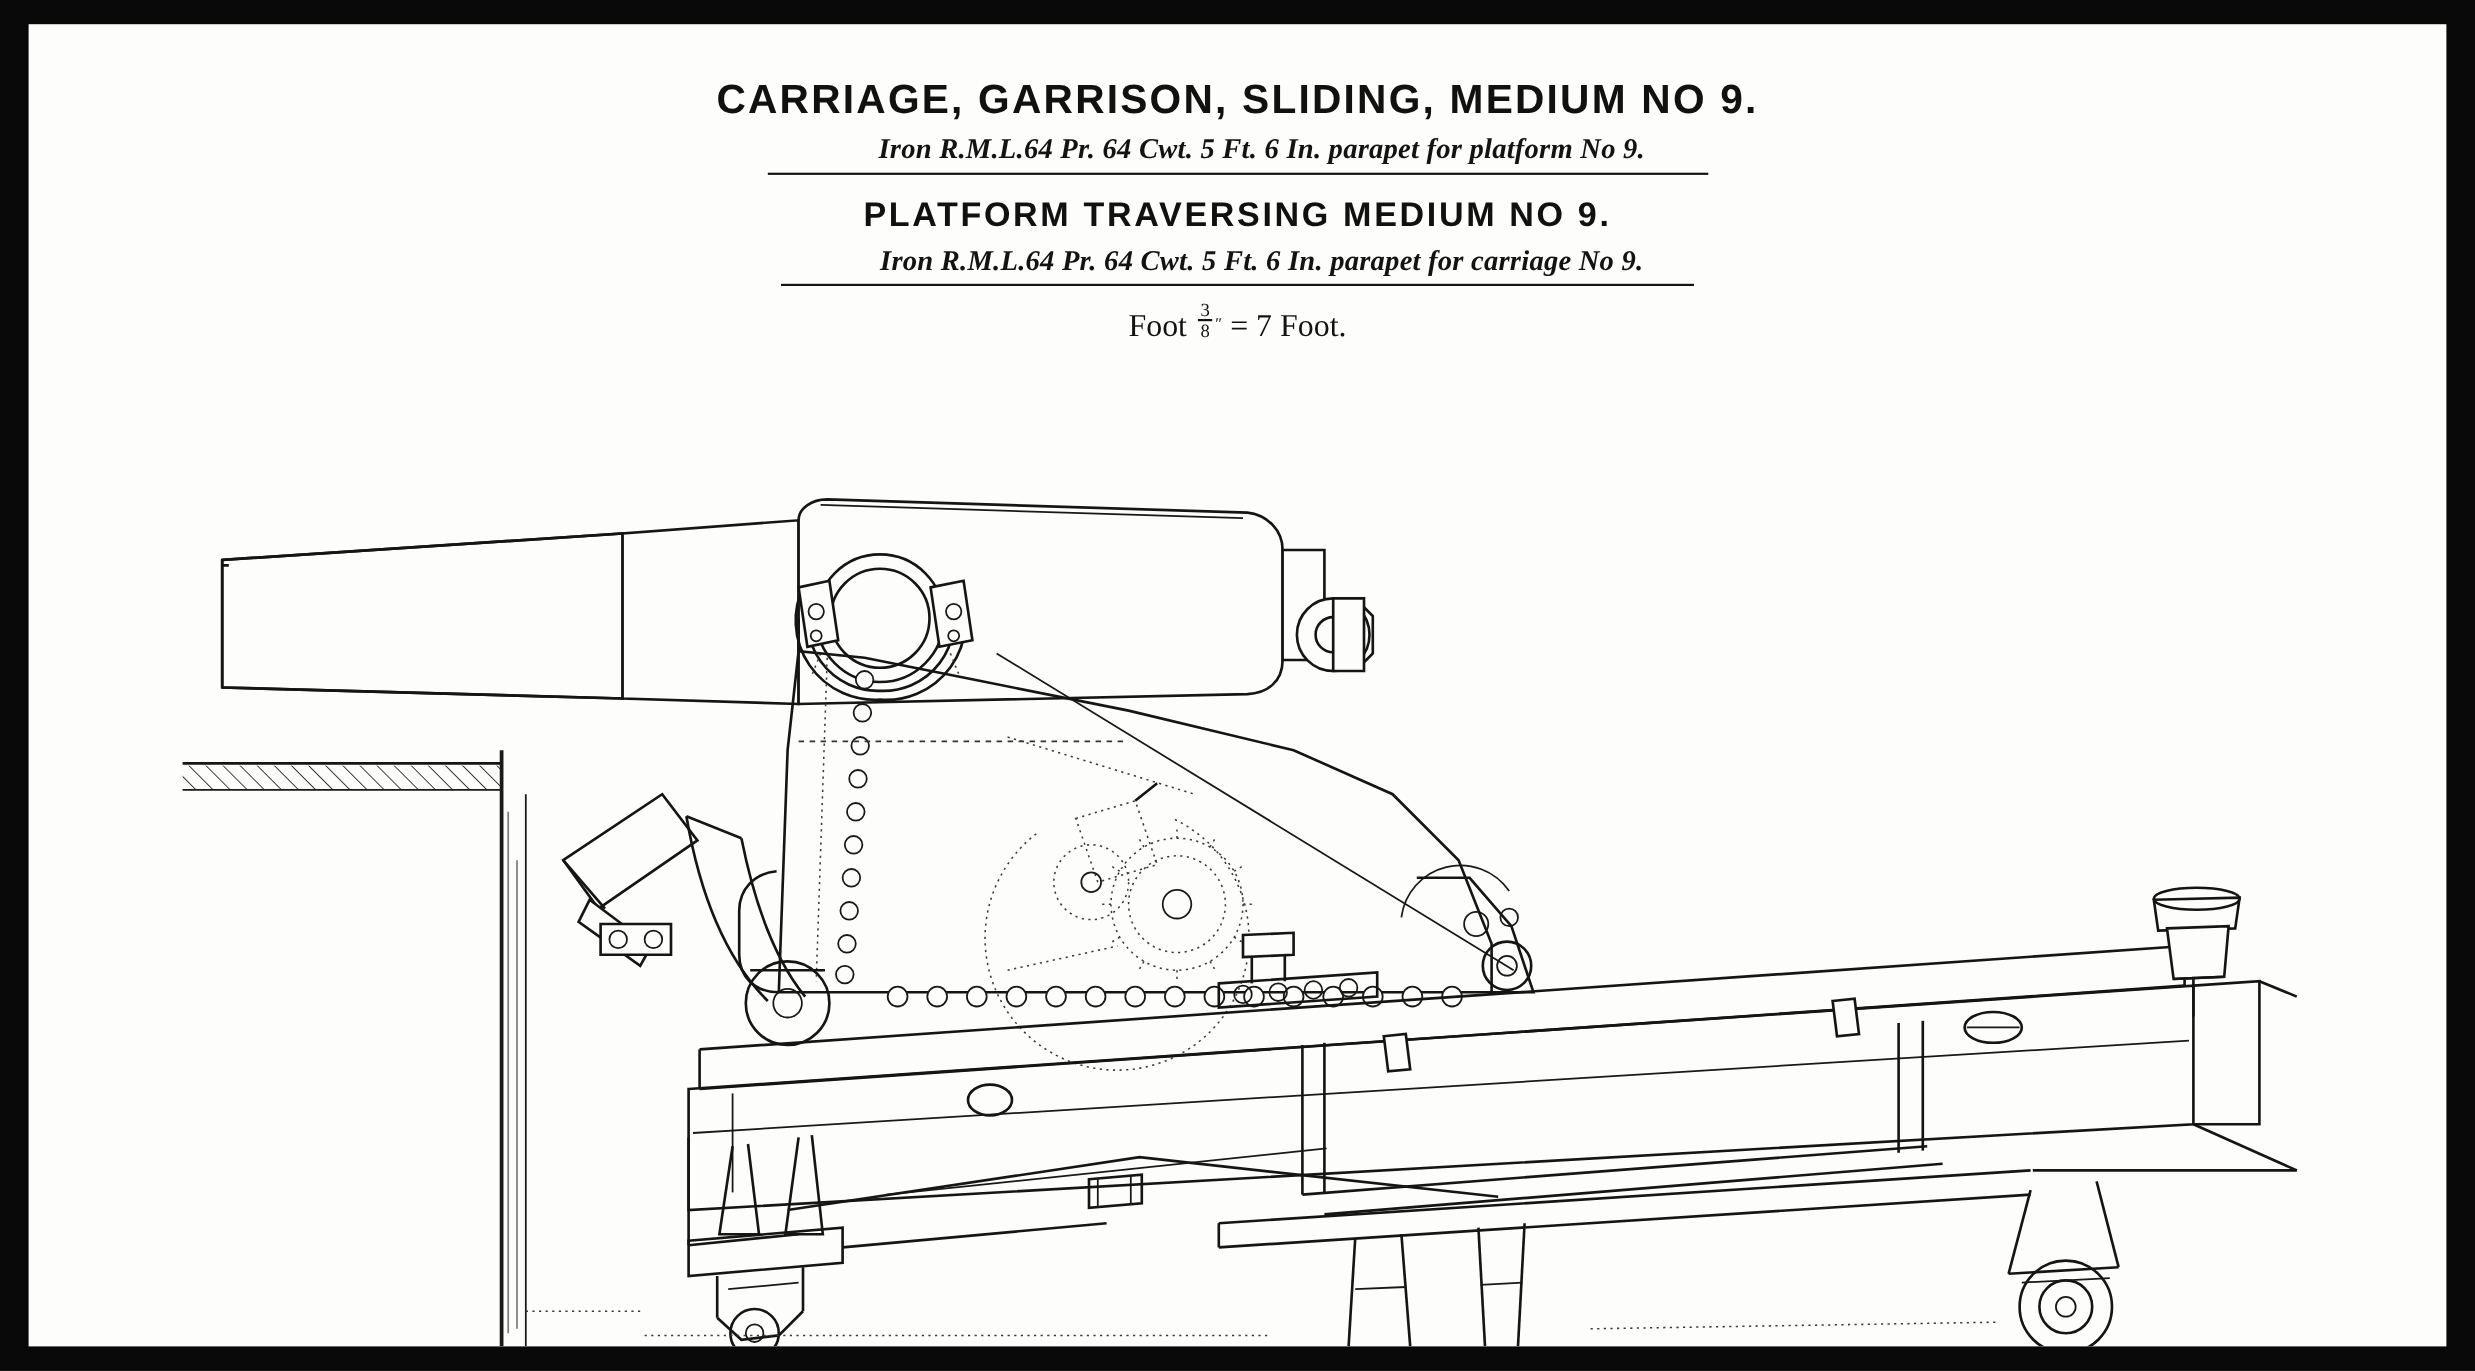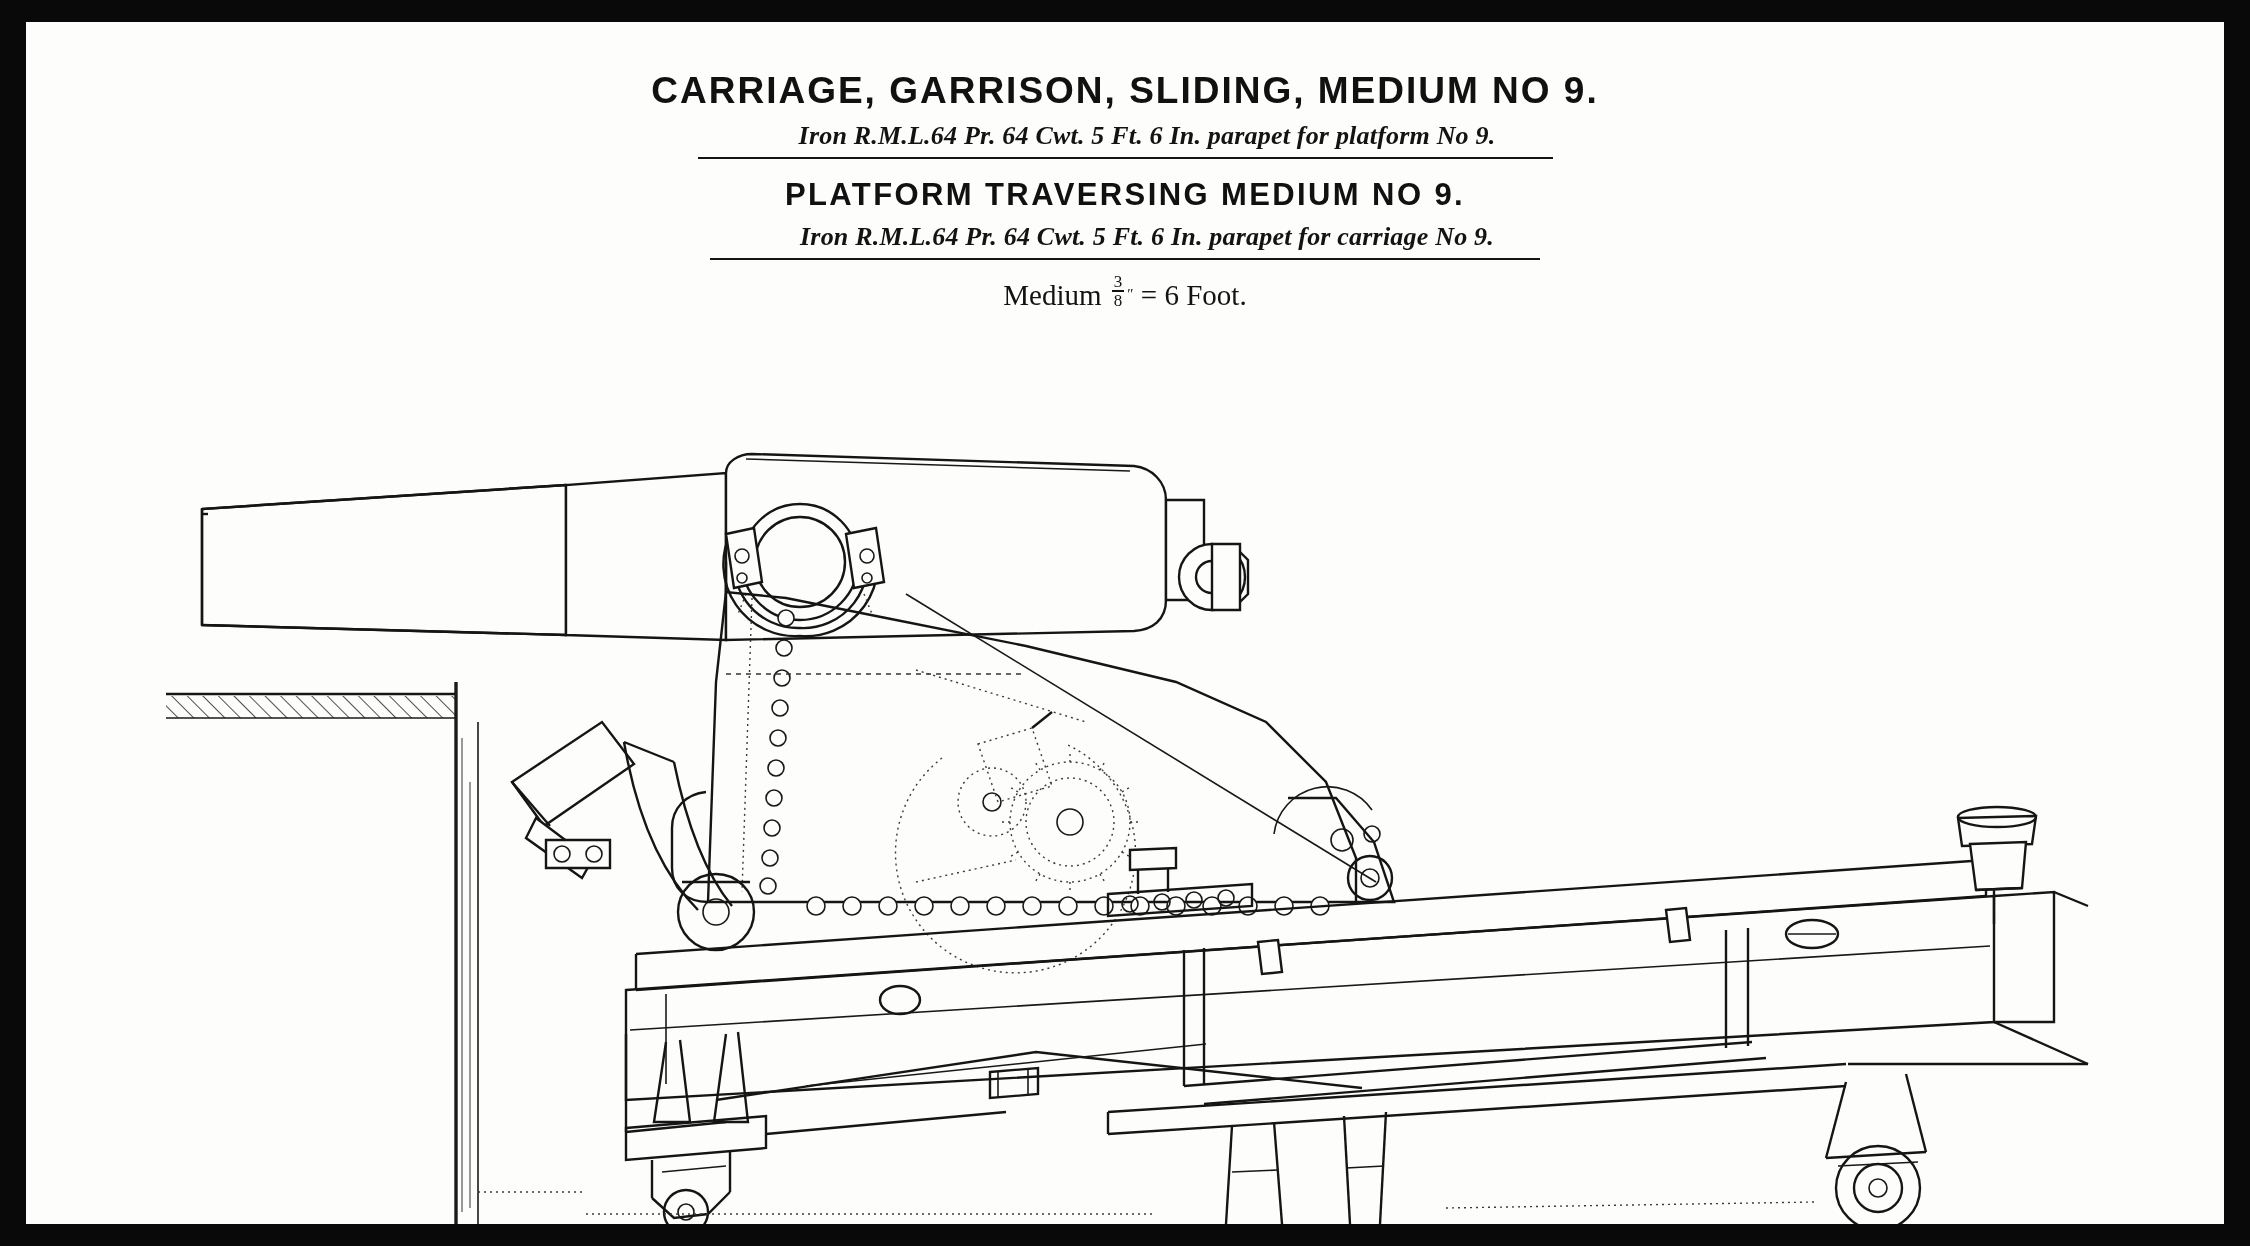--- a/index.html
+++ b/index.html
@@ -133,26 +133,26 @@
   <div id="plate-sheet">
 
     <div id="title-block">
       <div class="title-line-1">Carriage, Garrison, Sliding, Medium   No 9.</div>
       <div class="subtitle-italic">Iron R.M.L.64 Pr. 64 Cwt. 5 Ft. 6 In. parapet for platform No 9.</div>
       <div class="rule rule-1"></div>
       <div class="title-line-2">Platform Traversing Medium  No 9.</div>
       <div class="subtitle-italic">Iron  R.M.L.64 Pr. 64 Cwt. 5 Ft. 6 In. parapet for carriage No 9.</div>
       <div class="rule rule-2"></div>
       <div class="scale-line">
-        <span>Medium</span>
+        <span>Foot</span>
         <span class="scale-frac">
           <span class="num">3</span>
           <span class="den">8</span>
         </span><span class="prime">″</span>
-        <span>= 6 Foot.</span>
+        <span>= 7 Foot.</span>
       </div>
     </div>
 
     <div id="drawing-area">
       <svg id="drawing-svg" width="2198" height="1202" viewBox="0 0 2198 1202">
 
         <defs>
           <pattern id="earthHatch" width="14" height="14" patternUnits="userSpaceOnUse" patternTransform="rotate(35)">
             <line x1="0" y1="0" x2="0" y2="14" class="hatch-line"></line>
           </pattern>

